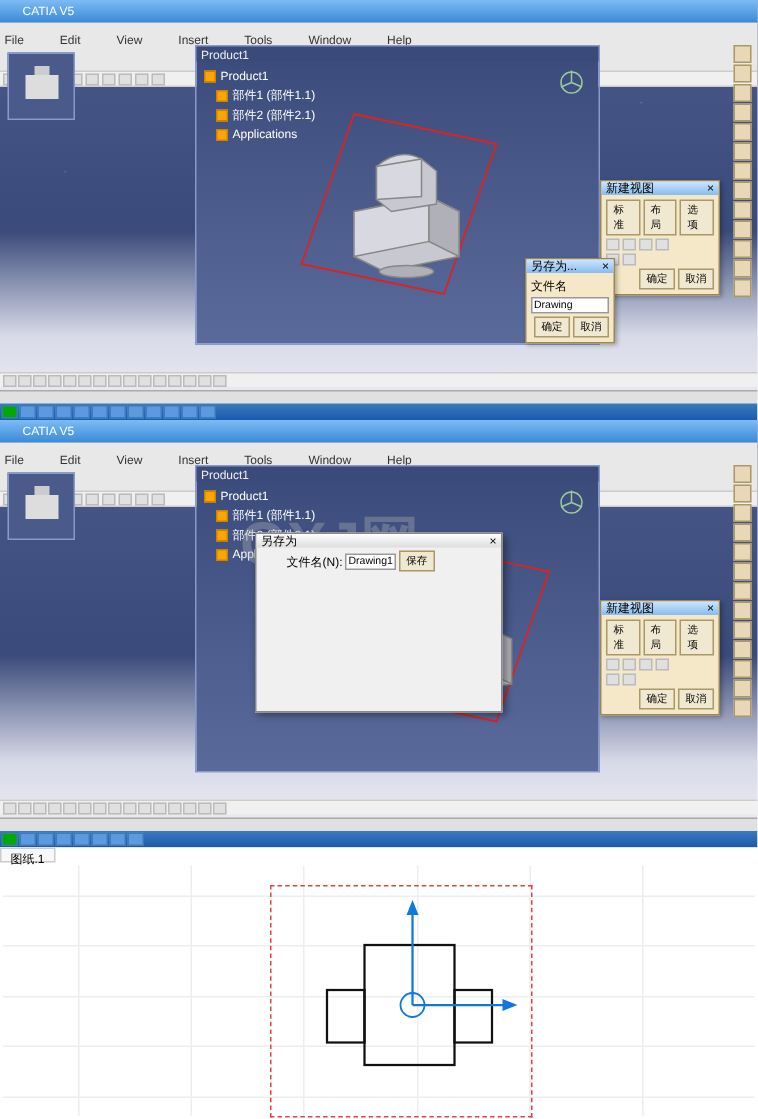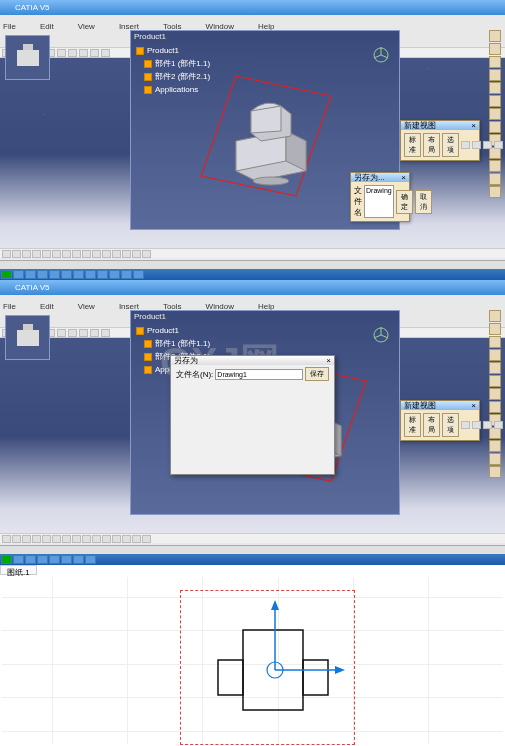--- a/index.html
+++ b/index.html
@@ -22,30 +22,30 @@
 .tree-item{display:flex;align-items:center;gap:3px;margin-bottom:1px}
 .tree-icon{width:8px;height:8px;background:#ffa500;border:1px solid #cc8400}
 .compass{position:absolute;top:14px;right:8px;width:20px;height:20px}
 .compass svg{width:100%;height:100%}
 .model3d{position:absolute;top:55px;left:80px;width:120px;height:110px}
 .red-plane{position:absolute;top:40px;left:65px;width:140px;height:130px;pointer-events:none}
 .rtoolbar{position:absolute;top:30px;right:2px;width:14px;display:flex;flex-direction:column;gap:1px}
 .rtbtn{width:12px;height:12px;background:#e8d8b8;border:1px solid #aa9966}
 .dialog{position:absolute;background:#f5e8c8;border:1px solid #998855;box-shadow:1px 1px 3px rgba(0,0,0,.3)}
 .dlg-title{height:9px;background:linear-gradient(#cce5ff,#88bbee);padding:0 3px;display:flex;align-items:center;justify-content:space-between}
-.dlg-body{padding:3px;display:flex;gap:2px}
+.dlg-body{padding:3px;display:flex;flex-direction:column;gap:2px}
 .dlg-row{display:flex;gap:2px;align-items:center}
 .dlg-btn{padding:1px 4px;background:#f0e8d0;border:1px solid #aa9966;font-size:7px}
 .dlg-field{background:#fff;border:1px solid #999;padding:1px;font-size:7px;min-width:30px}
 .dlg2{position:absolute;background:#f0f0f0;border:1px solid #888;box-shadow:2px 2px 5px rgba(0,0,0,.4)}
 .dlg2-side{width:28px;background:#e8e8e8;border-right:1px solid #ccc;display:flex;flex-direction:column;align-items:center;padding:3px 0;gap:4px}
 .dlg2-icon{width:18px;height:18px;background:#88bbee;border:1px solid #6699cc}
 .dlg2-main{flex:1;display:flex;flex-direction:column}
 .dlg2-list{flex:1;background:#fff;border:1px solid #999;margin:3px}
-.dlg2-bot{padding:2px 5px;display:flex;flex-direction:column;gap:2px}
+.dlg2-bot{padding:2px 20px;display:flex;flex-direction:row;gap:2px}
 .statusbar{position:absolute;bottom:11px;left:0;right:0;height:9px;background:#e0e0e0;border-top:1px solid #aaa}
 .taskbar{position:absolute;bottom:0;left:0;right:0;height:11px;background:linear-gradient(#3a7abd,#1a5aad);display:flex;align-items:center;gap:1px;padding:0 1px}
 .tsk{width:11px;height:9px;background:#5a9add;border:1px solid #3a7abd}
 .btoolbar{position:absolute;bottom:22px;left:0;right:0;height:10px;background:#f0f0f0;display:flex;align-items:center;padding:0 2px;gap:1px;border-top:1px solid #ccc}
 .watermark{position:absolute;top:55px;left:160px;font-size:40px;font-weight:bold;color:rgba(180,180,180,.35);pointer-events:none;font-family:'Microsoft YaHei',sans-serif}
 .grid{position:absolute;inset:12px 2px 2px 2px}
 .grid-line-h,.grid-line-v{position:absolute;background:#eee}
 .grid-line-h{height:1px;left:0;right:0}
 .grid-line-v{width:1px;top:0;bottom:0}
 .red-dash{position:absolute;border:1px dashed #d44}

